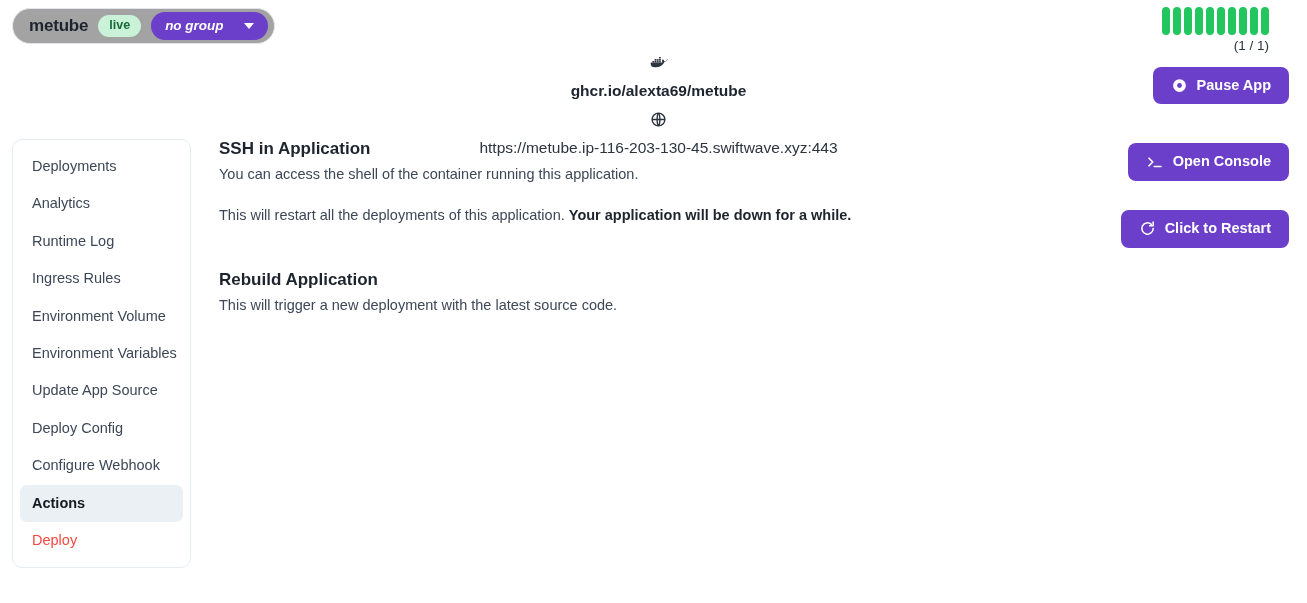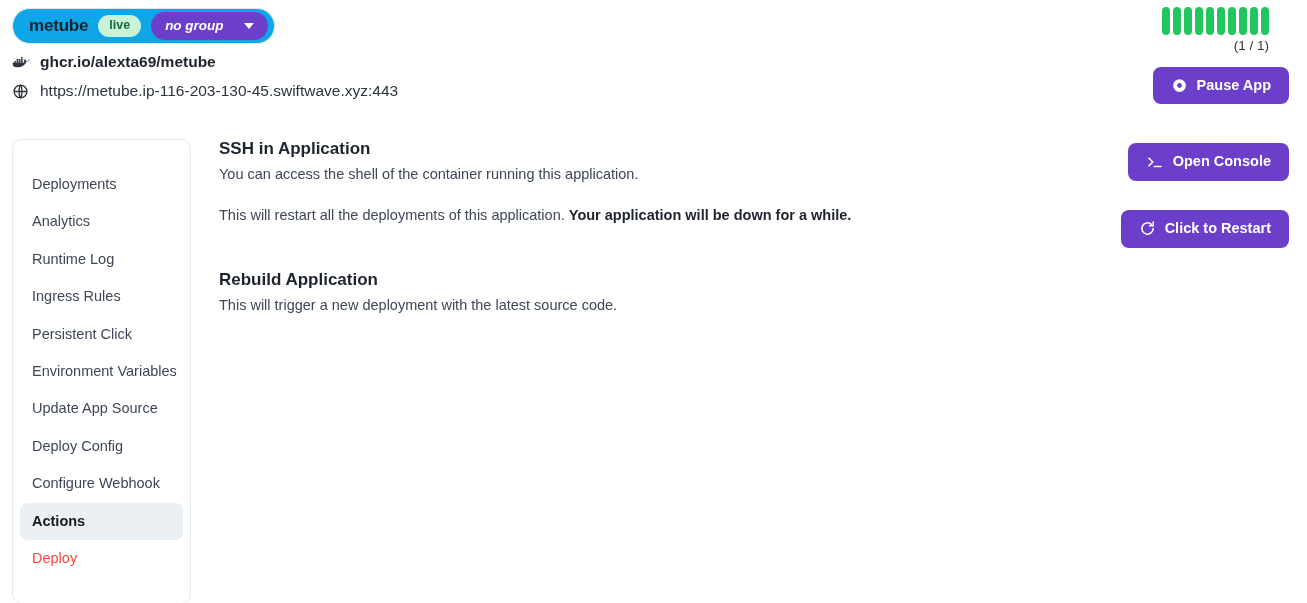--- a/index.html
+++ b/index.html
@@ -19,21 +19,21 @@
     height: 125px;
   }
   .title-pill {
     display: inline-flex;
     align-items: center;
     gap: 10px;
     border: 1px solid #e2e6ea;
     border-radius: 999px;
     padding: 5px 6px 5px 16px;
     margin-left: 12px;
-    background: #0ea5e9;
+    background: #a3a3a3;
     height: 36px;
   }
   .app-name {
     font-size: 17px;
     font-weight: bold;
     color: #1d242e;
     letter-spacing: -0.2px;
   }
   .live-badge {
     background: #c9f2d8;
@@ -64,20 +64,21 @@
     border-right: 5px solid transparent;
     border-top: 6px solid #ffffff;
     display: inline-block;
   }
 
   .meta-row {
     display: flex;
     align-items: center;
     gap: 10px;
     margin-left: 10px;
+    flex-direction: column;
   }
   .meta-row.r1 { margin-top: 8px; }
   .meta-row.r2 { margin-top: 9px; }
   .meta-icon { width: 20px; height: 20px; display: inline-flex; align-items: center; justify-content: center; color: #2c3440; flex: none; }
   .image-text {
     font-size: 15.5px;
     font-weight: bold;
     color: #1d242e;
   }
   .url-text {
@@ -141,21 +142,21 @@
     display: flex;
     align-items: flex-start;
     padding: 0 18px 0 12px;
   }
   .sidebar {
     width: 179px;
     flex: none;
     border: 1px solid #e6ebf0;
     border-radius: 10px;
     background: #ffffff;
-    padding: 26px 7px;
+    padding: 8px 7px;
     margin-top: 14px;
   }
   .side-item {
     display: block;
     font-size: 14.5px;
     color: #3d4757;
     padding: 10px 12px;
     border-radius: 7px;
     cursor: pointer;
     line-height: 1.2;
@@ -259,21 +260,21 @@
   </div>
 </div>
 
 <div class="body-wrap">
 
   <nav class="sidebar" id="sidebar">
       <div class="side-item"><span>Deployments</span></div>
       <div class="side-item"><span>Analytics</span></div>
       <div class="side-item"><span>Runtime Log</span></div>
       <div class="side-item"><span>Ingress Rules</span></div>
-      <div class="side-item"><span>Persistent Click</span></div>
+      <div class="side-item"><span>Environment Volume</span></div>
       <div class="side-item"><span>Environment Variables</span></div>
       <div class="side-item"><span>Update App Source</span></div>
       <div class="side-item"><span>Deploy Config</span></div>
       <div class="side-item"><span>Configure Webhook</span></div>
       <div class="side-item active"><span>Actions</span></div>
       <div class="side-item danger"><span>Deploy</span></div>
     </nav>
 
   <div class="main" id="main-actions">
       <div class="action-row">

